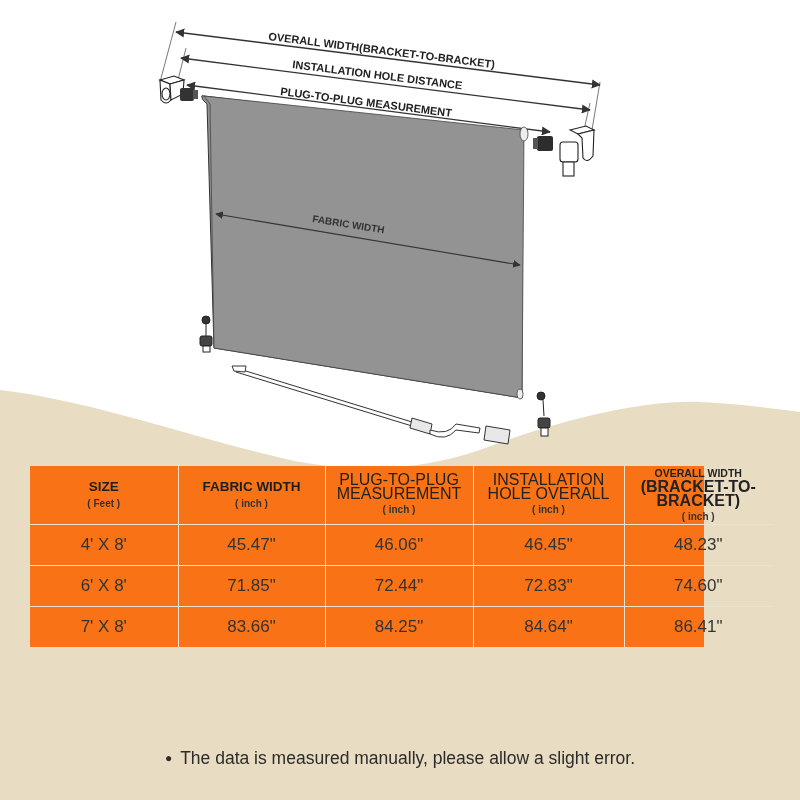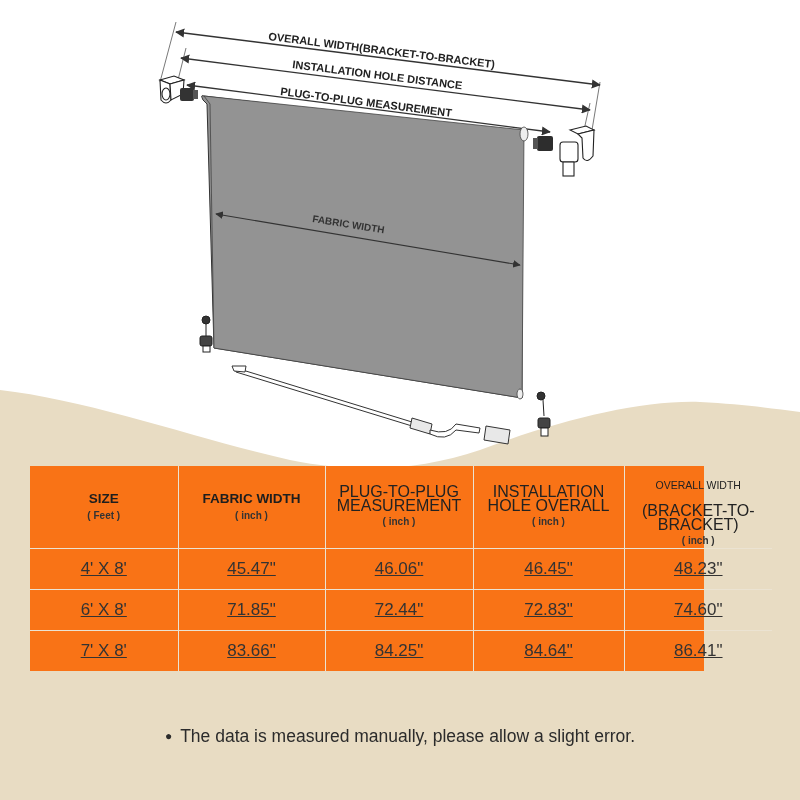--- a/index.html
+++ b/index.html
@@ -20,25 +20,25 @@
     table.spec th, table.spec td {
       border: 1.5px solid #ebe3d2; text-align: center; padding: 0;
     }
     table.spec tr:first-child th { border-top: none; }
     table.spec th:first-child, table.spec td:first-child { border-left: none; }
     table.spec th:last-child, table.spec td:last-child { border-right: none; }
     table.spec tr:last-child td { border-bottom: none; }
     table.spec thead th { height: 56px; vertical-align: middle; }
     .h-title { display: block; font-weight: bold; font-size: 13.5px; line-height: 16px; color: #1e1e1e; }
     .h-title.small { font-size: 16px; font-weight: normal; line-height: 14px; color: #222; }
-    .h-title.med { font-size: 11.5px; font-weight: normal; line-height: 14px; color: #222; margin-top: 12px; }
+    .h-title.med { font-size: 11.5px; font-weight: bold; line-height: 14px; color: #222; }
     .h-unit { display: block; font-size: 10px; line-height: 14px; color: #333; margin-top: 2px; }
-    table.spec tbody td { height: 40px; font-size: 17px; color: #333; text-decoration: underline; }
+    table.spec tbody td { height: 40px; font-size: 17px; color: #333; }
     .note {
-      position: absolute; left: 0; top: 726px; width: 800px; text-align: center;
+      position: absolute; left: 0; top: 748px; width: 800px; text-align: center;
       font-size: 17.5px; color: #2b2b2b;
     }
     .note .bullet { font-size: 12px; vertical-align: 2px; margin-right: 8px; }
   </style>
 </head>
 <body>
 
 <svg class="diagram" viewBox="0 0 800 800" xmlns="http://www.w3.org/2000/svg">
   <defs>
     <marker id="arrow" viewBox="0 0 10 10" refX="9" refY="5" markerWidth="7" markerHeight="7" orient="auto-start-reverse">

